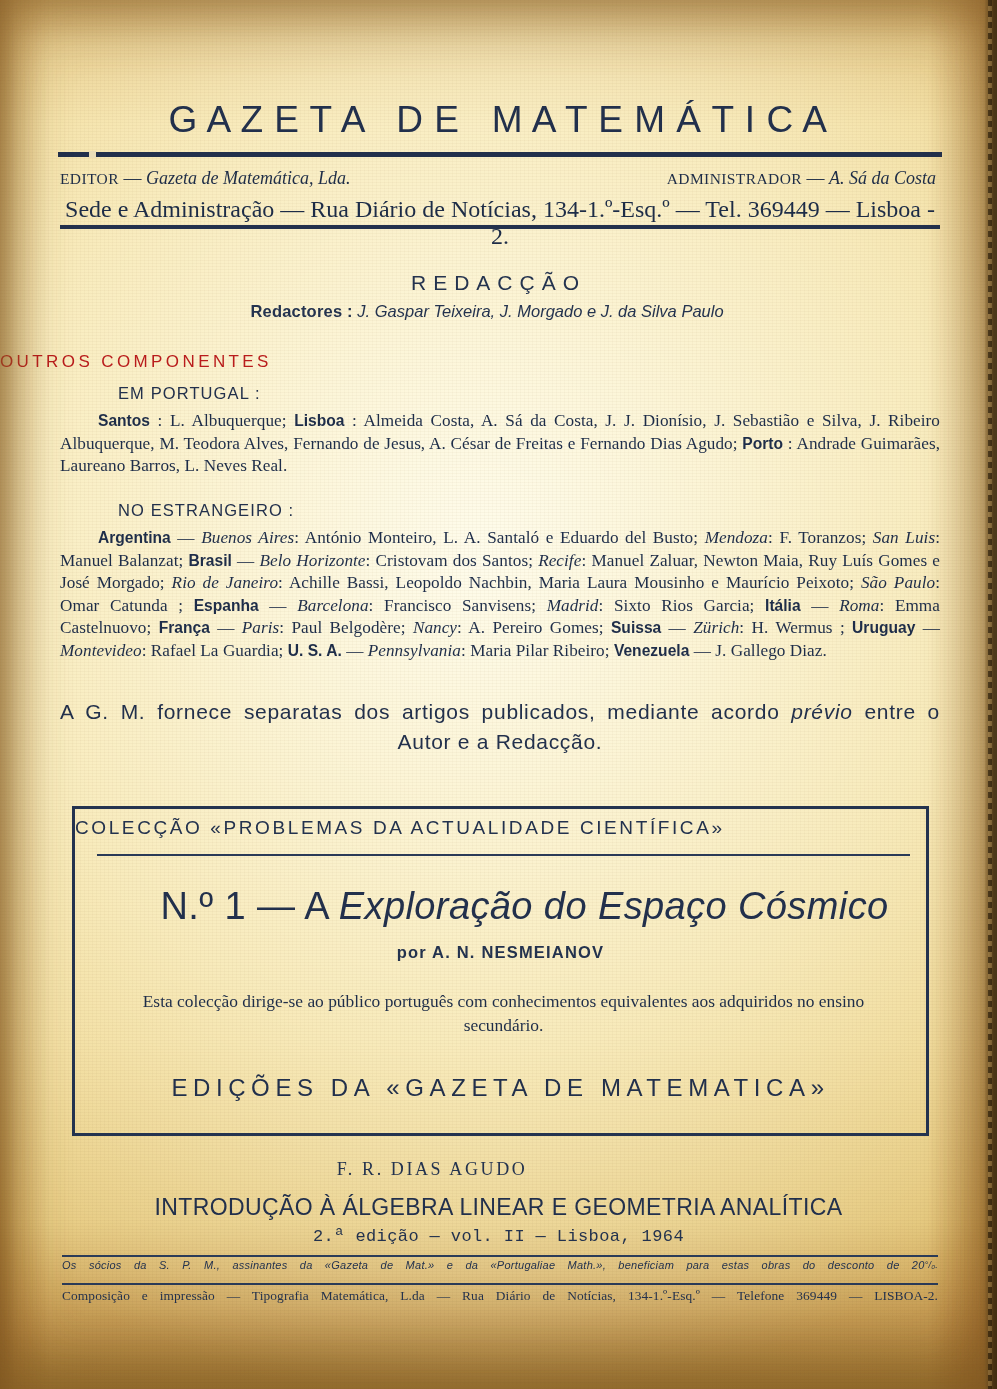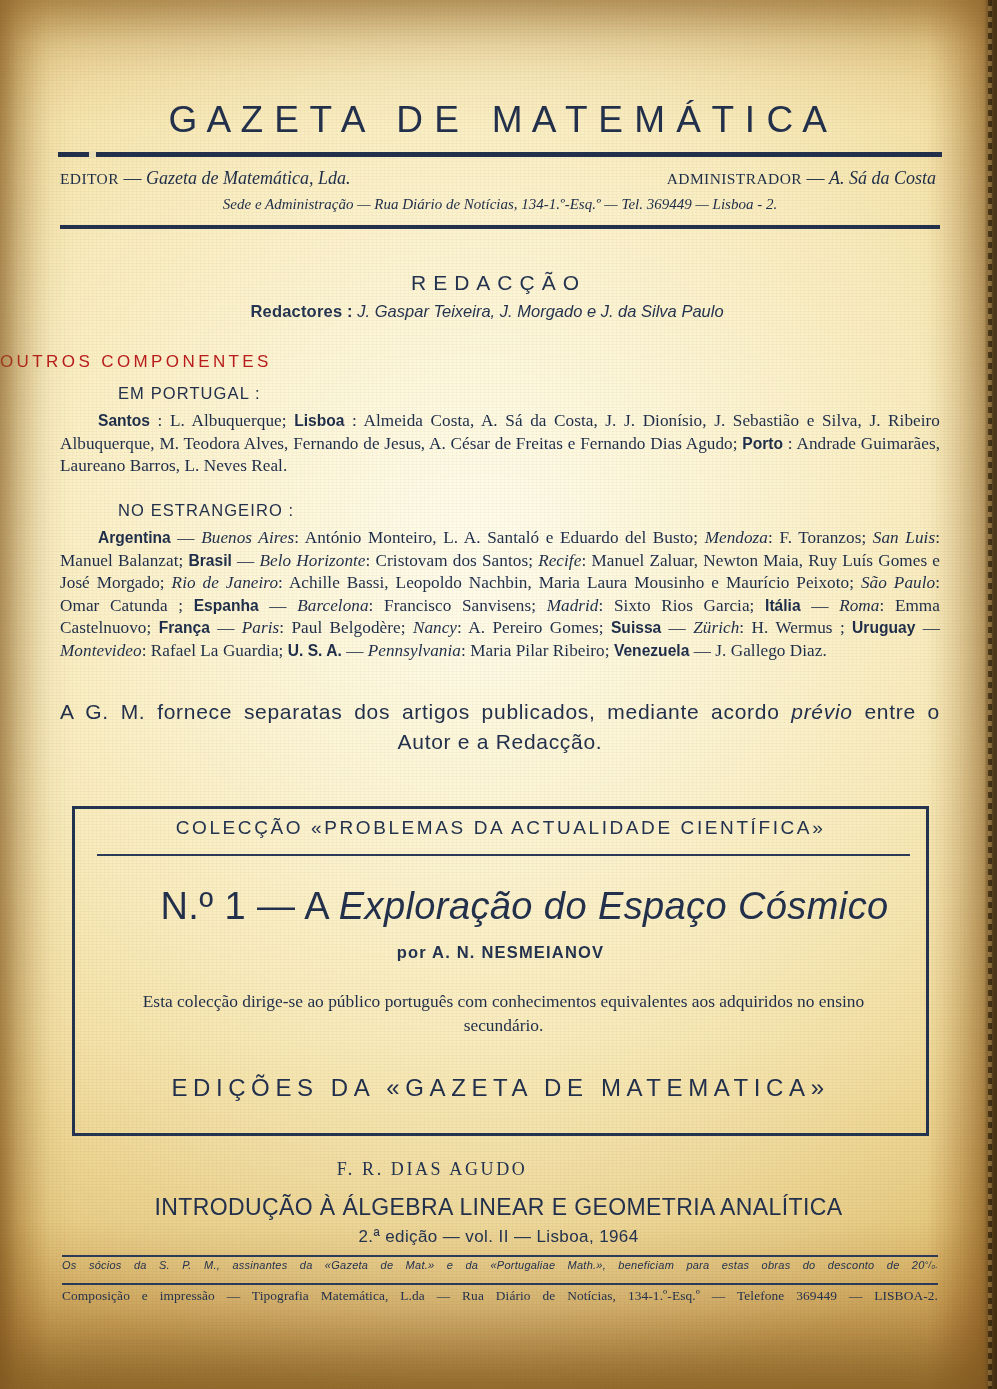--- a/index.html
+++ b/index.html
@@ -79,21 +79,21 @@
   .editor-left{position:absolute;left:0;top:0;}
   .editor-right{position:absolute;right:4px;top:0;}
   .smallcaps{
     font-variant:small-caps;
     font-size:15.5px;
     letter-spacing:0.4px;
   }
   .ital{font-style:italic;}
   .addr-line{
     position:absolute;left:60px;top:196px;width:880px;
-    text-align:center;font-size:15px;font-style:italic;
+    text-align:center;font-size:24px;
   }
 
   
   .h-redaccao{
     position:absolute;left:0;top:271px;width:997px;text-align:center;
     font-family:"Liberation Sans", sans-serif;
     font-size:21px;letter-spacing:7px;font-weight:400;
     color:#24334f;
   }
   .redactores{
@@ -144,21 +144,21 @@
   .colab .l1,.colab .l2{text-align:justify;text-align-last:justify;}
   .colab i{font-style:italic;}
 
   
   .box{
     position:absolute;left:72px;top:806px;width:857px;height:330px;
     border:3px solid #24334f;
     box-sizing:border-box;
   }
   .box-head{
-    position:absolute;left:0;top:8px;width:100%;text-align:center;
+    position:absolute;left:0;top:8px;width:100%;text-align:left;
     font-family:"Liberation Sans", sans-serif;
     font-size:19px;letter-spacing:2.6px;color:#23324e;
   }
   .box-head-rule{
     position:absolute;left:22px;top:45px;width:813px;height:2px;background:#2a3a57;
   }
   .box-title{
     position:absolute;left:0;top:76px;width:100%;text-align:center;
     font-family:"Liberation Sans", sans-serif;
     font-size:38px;letter-spacing:0.4px;color:#22304c;
@@ -186,21 +186,21 @@
     position:absolute;left:0;top:1159px;width:864px;text-align:center;
     font-size:18px;letter-spacing:2.6px;color:#24334f;
   }
   .bk-title{
     position:absolute;left:0;top:1194px;width:997px;text-align:center;
     font-family:"Liberation Sans", sans-serif;
     font-size:23px;letter-spacing:0.4px;color:#22304c;
   }
   .bk-ed{
     position:absolute;left:0;top:1227px;width:997px;text-align:center;
-    font-family:Liberation Sans, sans-serif;
+    font-family:Liberation Mono, monospace;
     font-size:17px;letter-spacing:0.4px;color:#23324e;
   }
 
   
   .f-rule1{position:absolute;left:62px;top:1255px;width:876px;height:2px;background:#2b3b58;}
   .f-note{
     position:absolute;left:62px;top:1259px;width:876px;
     font-family:"Liberation Sans", sans-serif;
     font-style:italic;
     font-size:11px;letter-spacing:0.25px;

